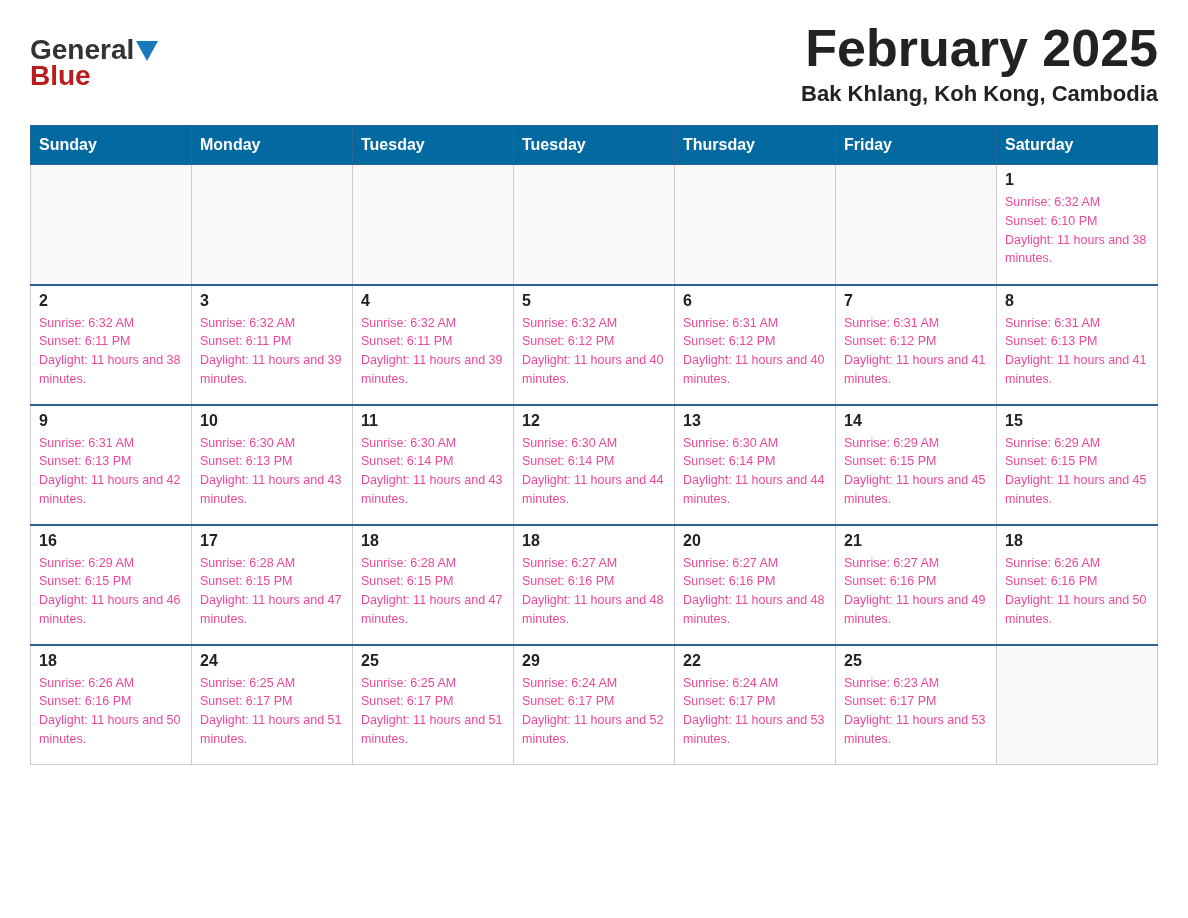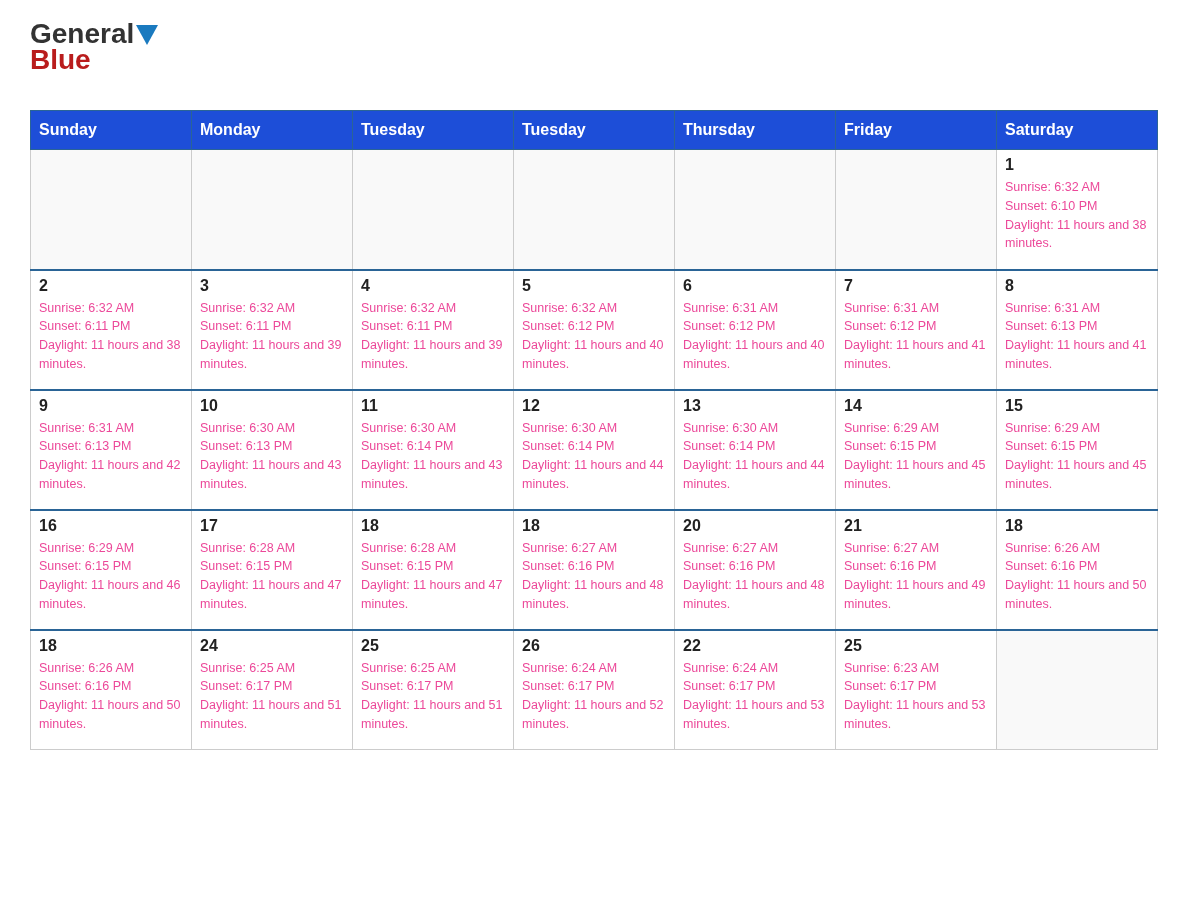--- a/index.html
+++ b/index.html
@@ -8,21 +8,21 @@
       background: #fff;
       color: #222;
       width: 1188px;
       min-height: 918px;
       padding: 20px 30px;
     }
     .header {
       display: flex;
       justify-content: space-between;
       align-items: center;
-      margin-bottom: 34px;
+      margin-bottom: 18px;
     }
     .logo {
       display: flex;
       flex-direction: column;
       align-items: flex-start;
     }
     .logo-text {
       font-size: 28px;
       font-weight: bold;
       color: #333;
@@ -48,21 +48,21 @@
       font-weight: bold;
       color: #222;
       margin-top: 4px;
     }
     .calendar {
       width: 100%;
       border-collapse: collapse;
       border: 1px solid #aaa;
     }
     .calendar th {
-      background: #1d4ed8;
+      background: #0369a1;
       color: #fff;
       font-size: 16px;
       font-weight: bold;
       padding: 10px 8px;
       text-align: left;
       border: 1px solid #2a6496;
     }
     .calendar td {
       vertical-align: top;
       padding: 6px 8px;
@@ -96,20 +96,24 @@
 <div class="header">
   <div class="logo">
     <div style="display:flex; align-items:center;">
       <span class="logo-text">General</span>
       <svg width="22" height="20" viewBox="0 0 22 20" style="margin-left:2px; margin-top:2px;">
         <polygon points="0,0 22,0 11,20" fill="#1a7abf"></polygon>
       </svg>
     </div>
     <div class="logo-blue-line">Blue</div>
   </div>
+  <div class="title-area">
+    <h1>February 2025</h1>
+    <h2>Bak Khlang, Koh Kong, Cambodia</h2>
+  </div>
 </div>
 
 <table class="calendar">
   <thead>
     <tr>
     <th>Sunday</th>
         <th>Monday</th>
         <th>Tuesday</th>
         <th>Tuesday</th>
         <th>Thursday</th>
@@ -227,21 +231,21 @@
         </td>
         <td>
           <div class="day-number">24</div>
           <div class="day-info">Sunrise: 6:25 AM<br>Sunset: 6:17 PM<br>Daylight: 11 hours and 51 minutes.</div>
         </td>
         <td>
           <div class="day-number">25</div>
           <div class="day-info">Sunrise: 6:25 AM<br>Sunset: 6:17 PM<br>Daylight: 11 hours and 51 minutes.</div>
         </td>
         <td>
-          <div class="day-number">26</div>
+          <div class="day-number">29</div>
           <div class="day-info">Sunrise: 6:24 AM<br>Sunset: 6:17 PM<br>Daylight: 11 hours and 52 minutes.</div>
         </td>
         <td>
           <div class="day-number">22</div>
           <div class="day-info">Sunrise: 6:24 AM<br>Sunset: 6:17 PM<br>Daylight: 11 hours and 53 minutes.</div>
         </td>
         <td>
           <div class="day-number">25</div>
           <div class="day-info">Sunrise: 6:23 AM<br>Sunset: 6:17 PM<br>Daylight: 11 hours and 53 minutes.</div>
         </td>

